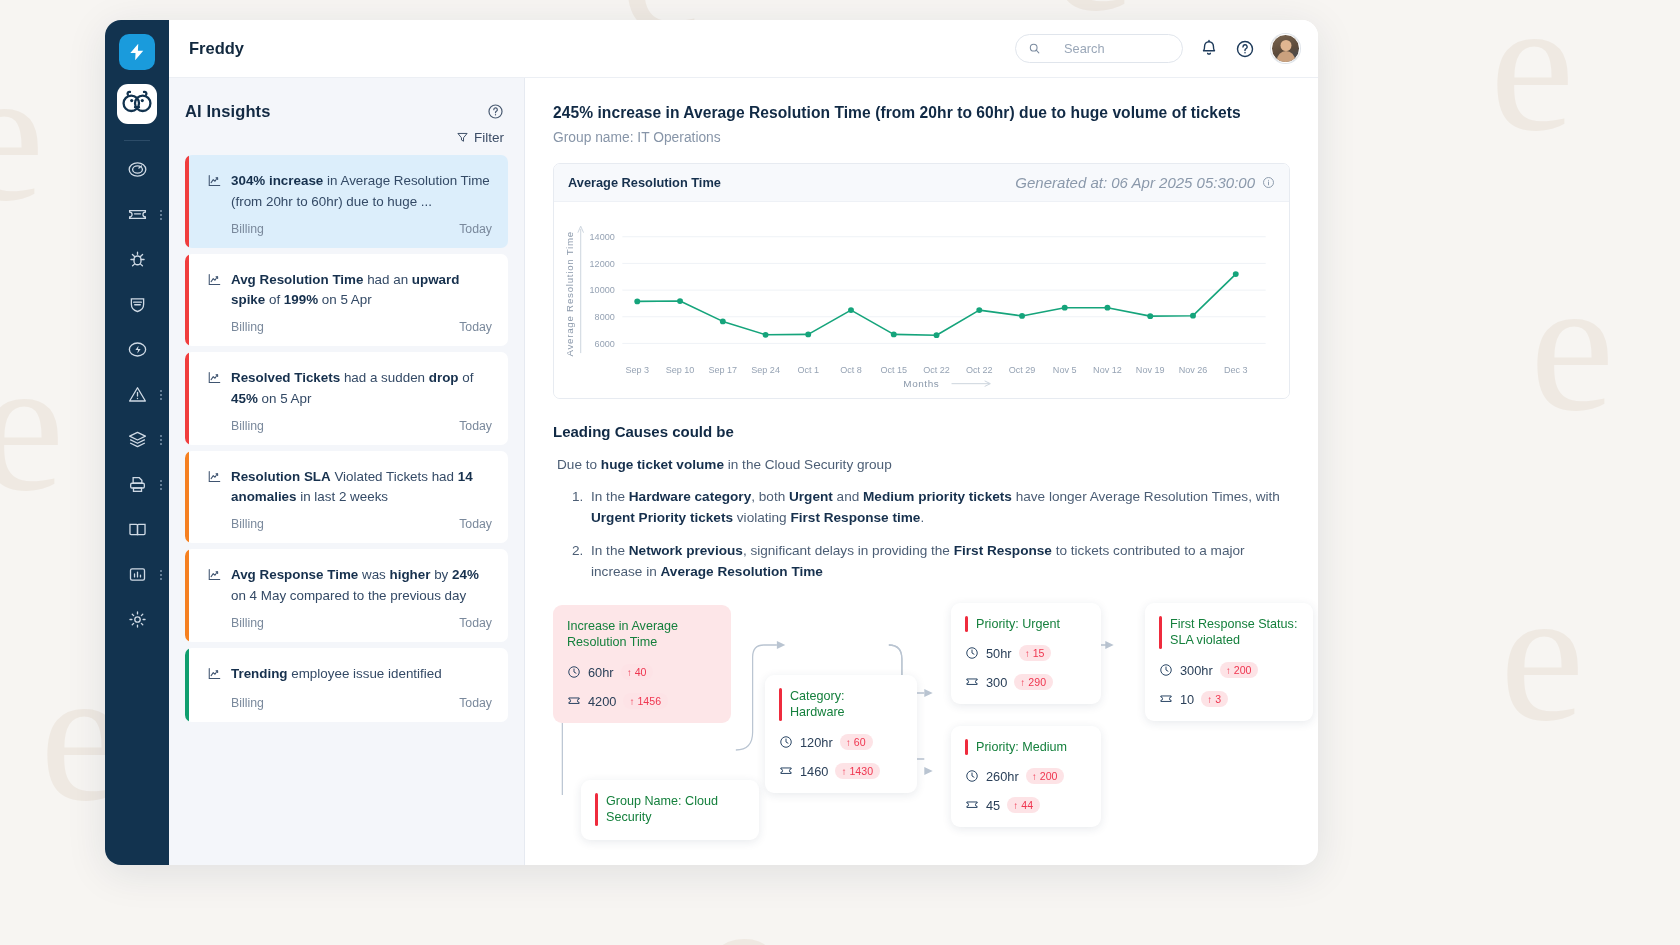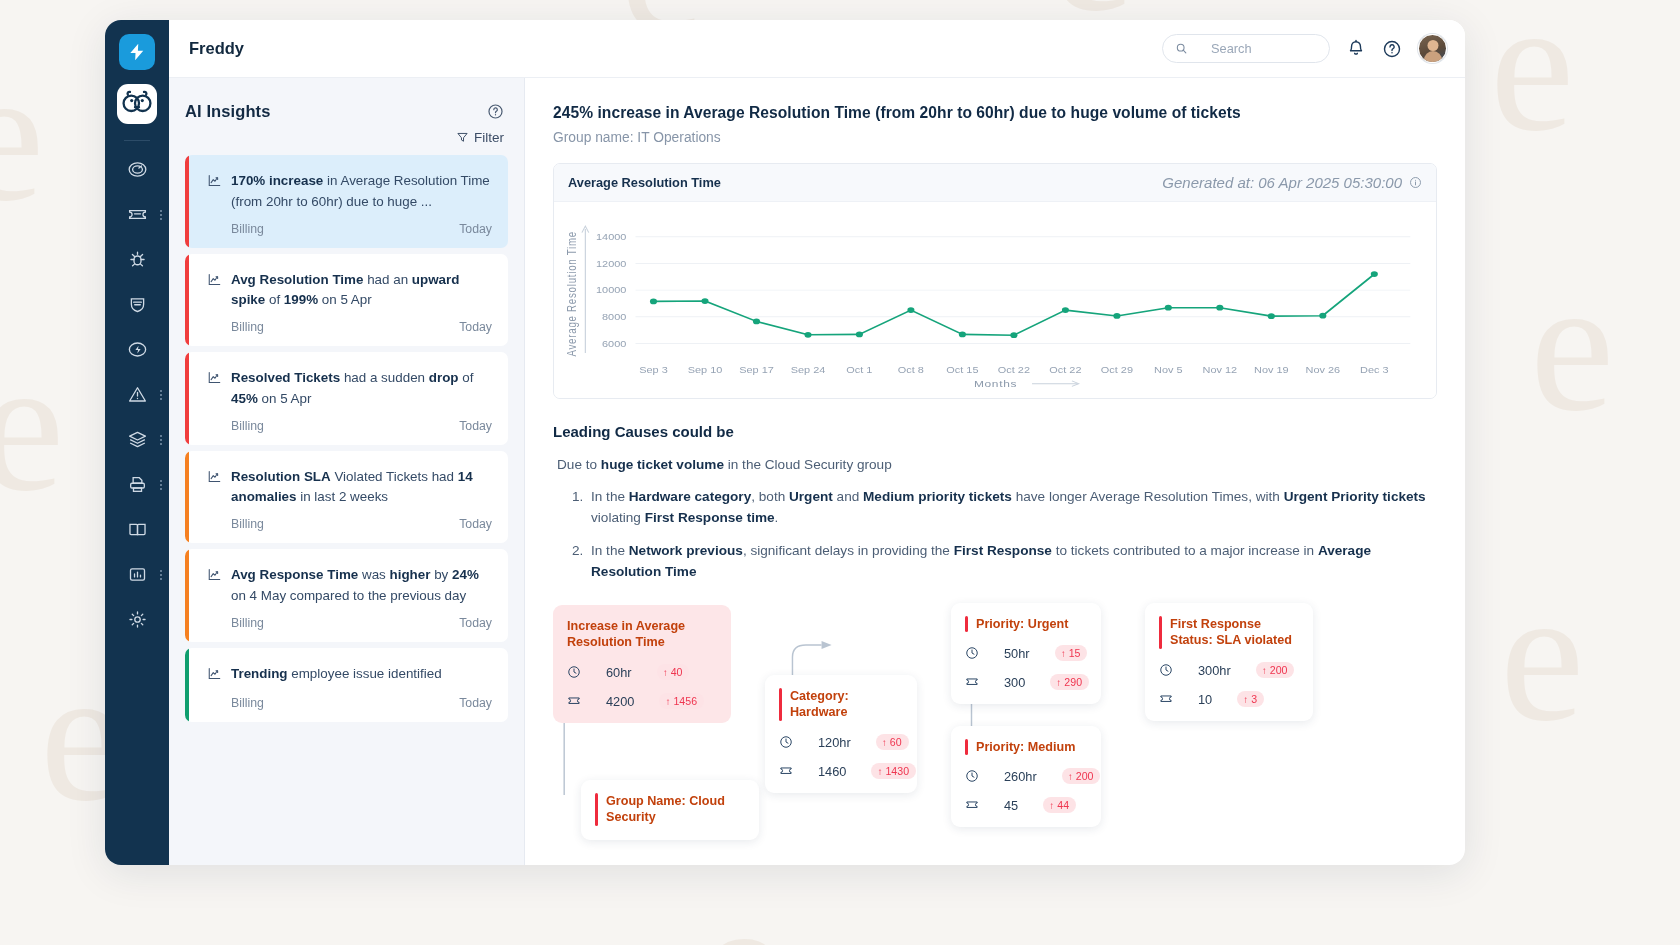--- a/index.html
+++ b/index.html
@@ -23,21 +23,21 @@
     font-family: "Liberation Serif", serif;
     color: #efe9e2;
     font-size: 190px;
     line-height: 1;
     font-weight: 400;
   }
 
   .app-shell {
     position: absolute;
     left: 105px; top: 20px;
-    width: 1360px; height: 845px;
+    width: 1213px; height: 845px;
     border-radius: 16px;
     background: #ffffff;
     box-shadow: 0 8px 40px rgba(20,40,70,.10);
     display: flex;
     overflow: hidden;
   }
 
   
   .rail {
     width: 64px;
@@ -194,26 +194,26 @@
   }
   .node {
     position: absolute;
     background: #fff;
     border-radius: 9px;
     box-shadow: 0 2px 10px rgba(25,50,80,.10);
     padding: 13px 15px 14px 14px;
   }
   .node.pink { background: #fde6e8; box-shadow: none; }
   .node-title {
-    font-size: 12.6px; font-weight: 700; color: #c2410c;
+    font-size: 12.6px; font-weight: 400; color: #15803d;
     line-height: 1.32; display: flex; gap: 8px; align-items: flex-end;
   }
   .node-bar { flex: 0 0 3px; width: 3px; background: #ef2b3d; border-radius: 2px; align-self: stretch; min-height: 15px; }
   .metric {
-    display: flex; align-items: center; gap: 25px;
+    display: flex; align-items: center; gap: 7px;
     margin-top: 13px;
     font-size: 12.8px; color: #2b4059;
   }
   .metric svg { width: 14px; height: 14px; flex: 0 0 14px; color: #1d3A5a; }
   .badge {
     background: #fde3e6; color: #ef3650;
     font-size: 10.6px; border-radius: 10px;
     padding: 2px 7px 2px 6px;
     display: inline-flex; align-items: center; gap: 3px;
     white-space: nowrap;
@@ -451,21 +451,21 @@
           </div>
         </div>
         <div class="cards" id="insight-cards">
             <div class="icard c-red selected">
               <div class="icard-body">
                 <span class="trend-ico"><svg viewBox="0 0 24 24" fill="none" stroke="currentColor" stroke-width="1.7">
                     <path d="M3.6 4v16h16.8" stroke-linecap="round"></path>
                     <path d="M6.6 15.4 10 10.6l2.8 2.6 3.6-5.6" stroke-linecap="round" stroke-linejoin="round"></path>
                     <path d="M14.4 7.6h2.6v2.6" stroke-linecap="round" stroke-linejoin="round"></path>
                   </svg></span>
-                <span><b>170% increase</b><span> in Average Resolution Time (from 20hr to 60hr) due to huge ...</span></span>
+                <span><b>304% increase</b><span> in Average Resolution Time (from 20hr to 60hr) due to huge ...</span></span>
               </div>
               <div class="icard-meta">
                 <span>Billing</span>
                 <span>Today</span>
               </div>
             </div>
             <div class="icard c-red">
               <div class="icard-body">
                 <span class="trend-ico"><svg viewBox="0 0 24 24" fill="none" stroke="currentColor" stroke-width="1.7">
                     <path d="M3.6 4v16h16.8" stroke-linecap="round"></path>

